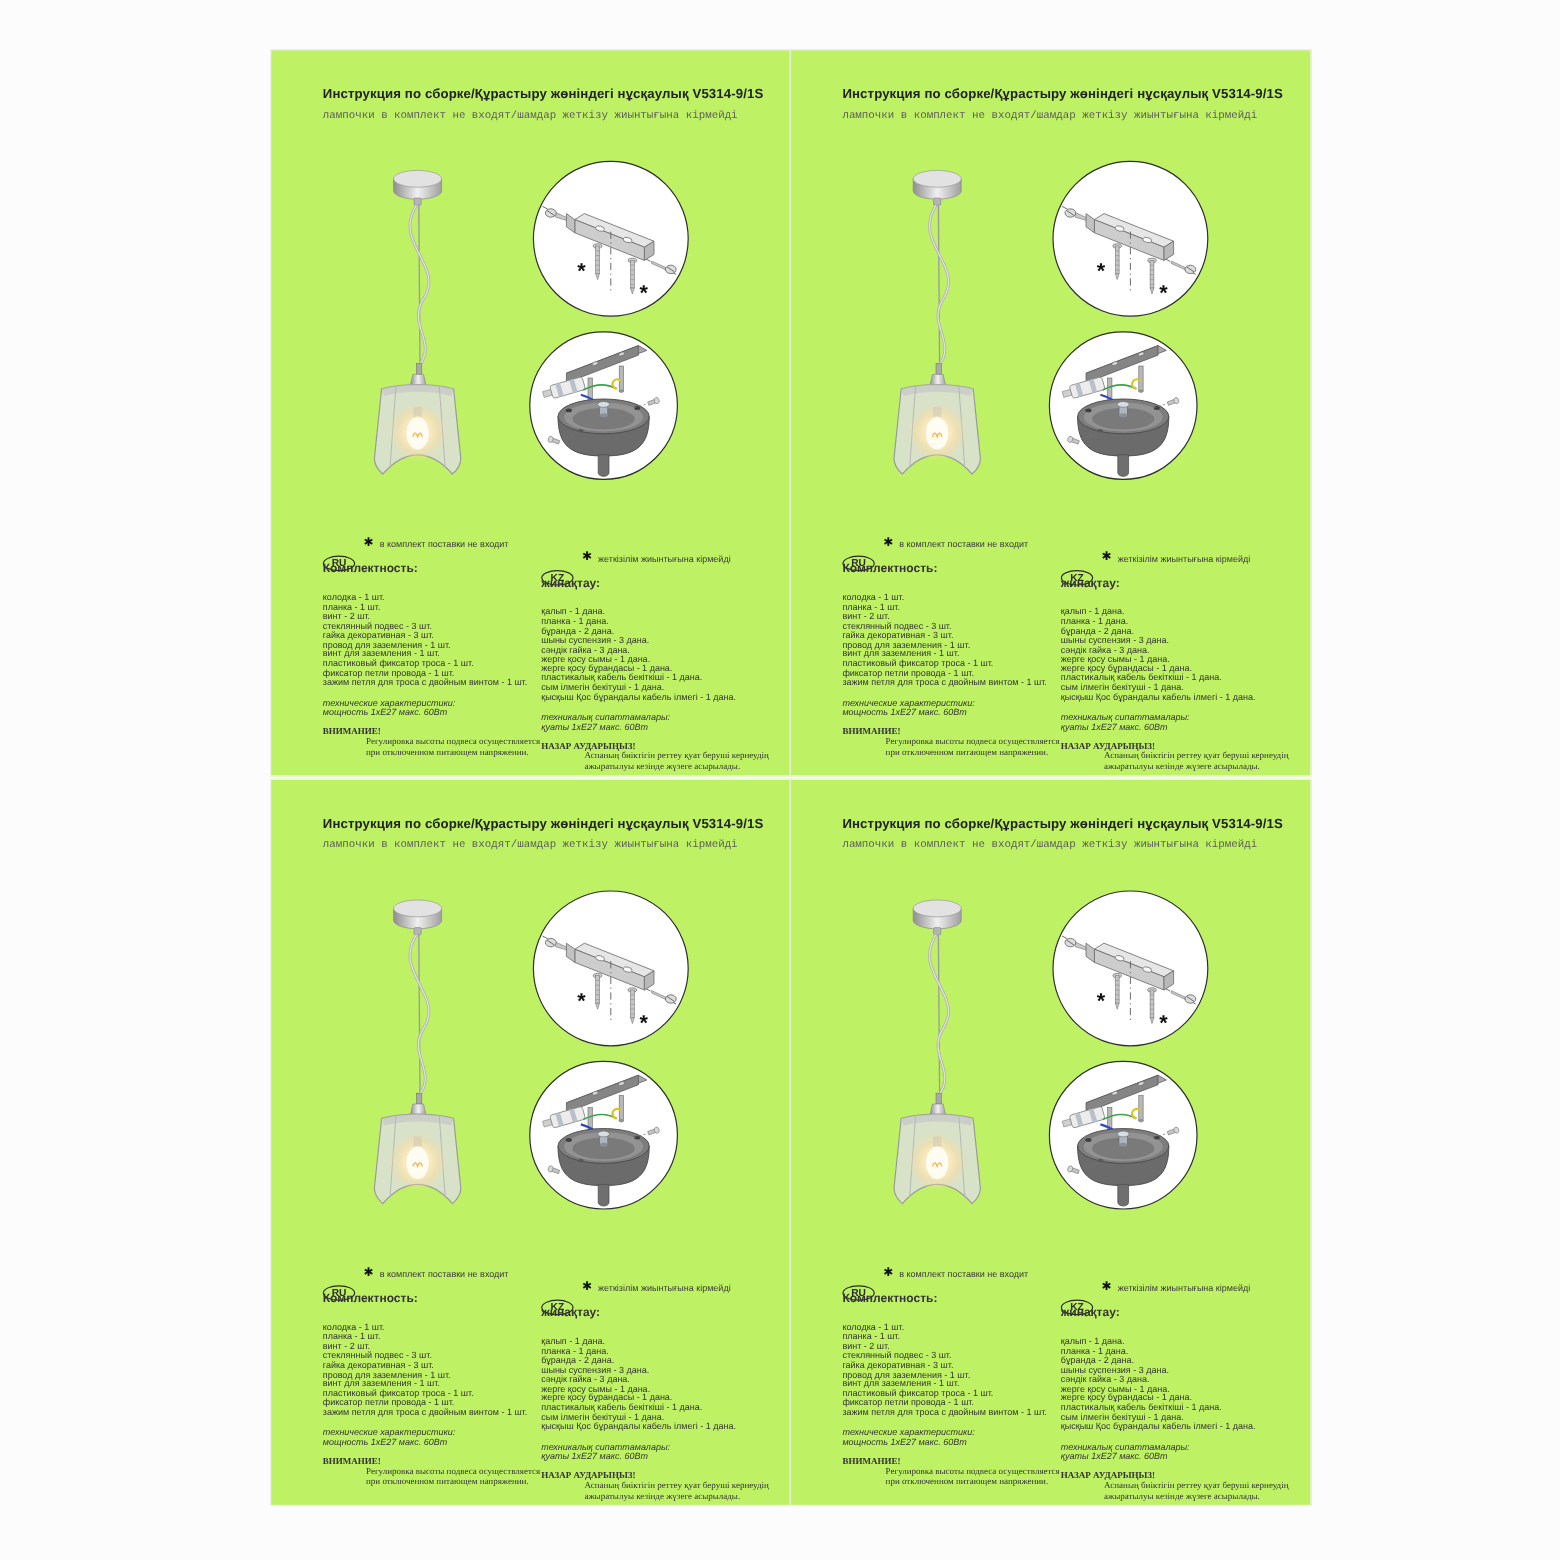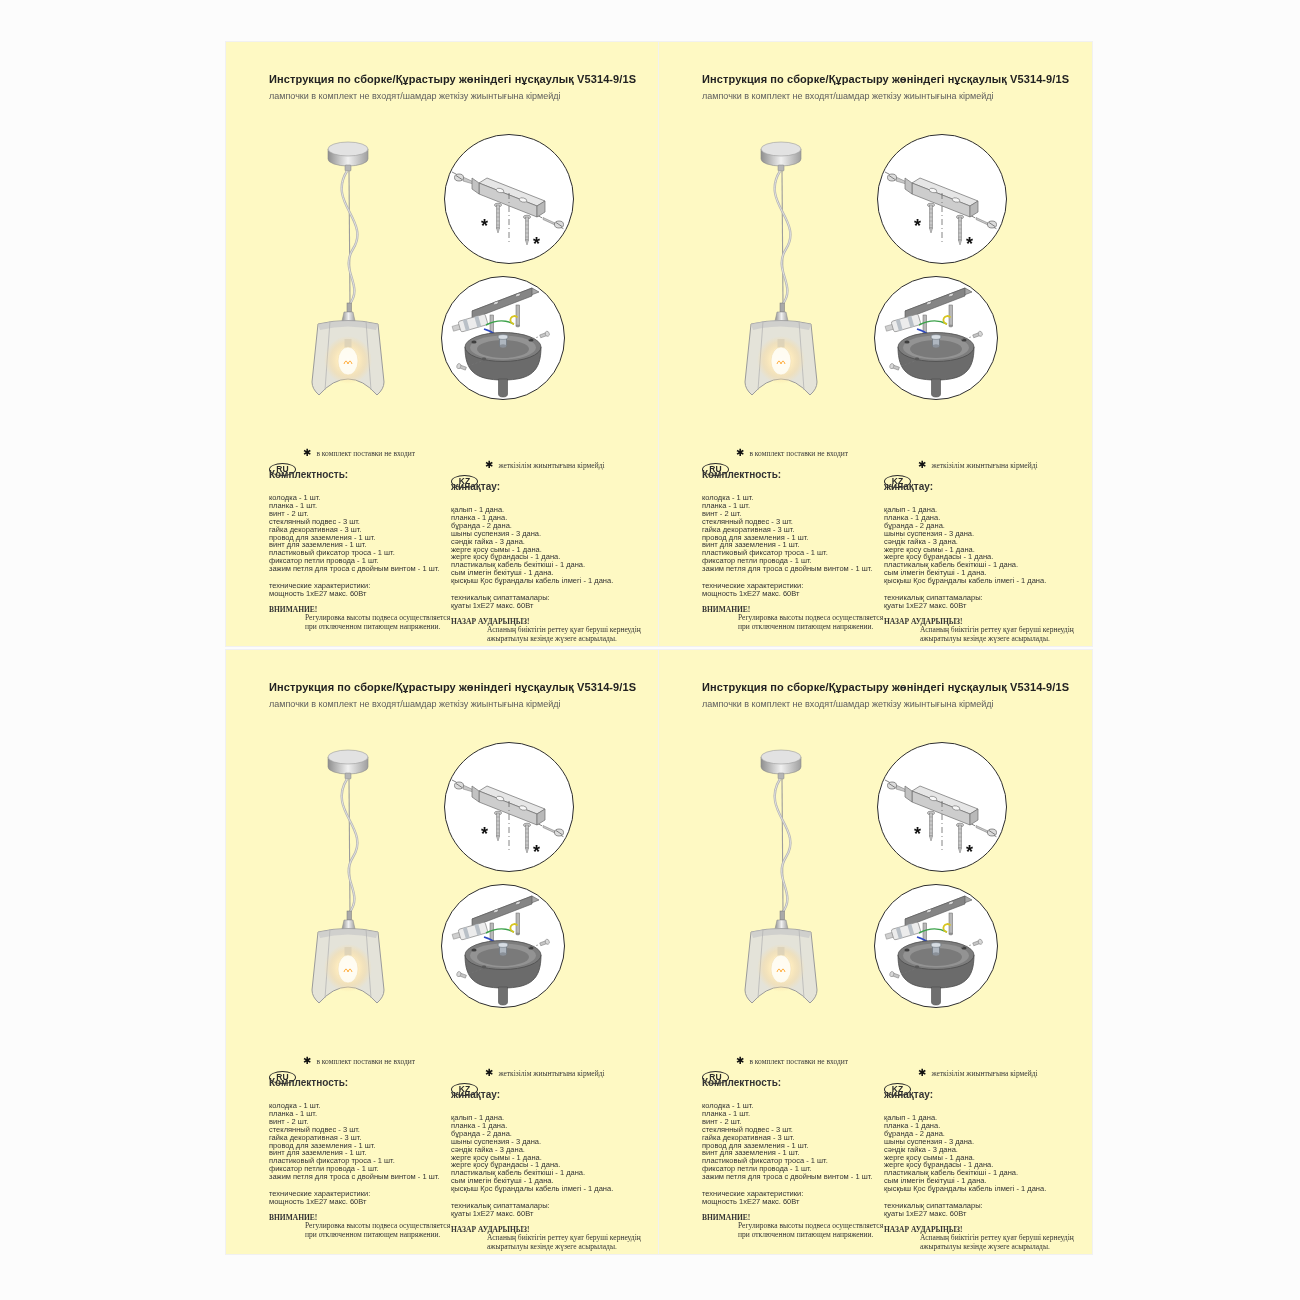--- a/index.html
+++ b/index.html
@@ -1,37 +1,37 @@
 <!DOCTYPE html>
 <html><head>
 <meta charset="utf-8">
 <style>
   html,body{margin:0;padding:0;background:#fdfdfd;}
   #canvas{position:relative;width:1300px;height:1300px;background:#fcfcfc;overflow:hidden;
           font-family:"Liberation Sans","DejaVu Sans",sans-serif;color:#2e2e2e;}
-  .sheet{position:absolute;width:435px;height:606px;background:#fef9c3;border:1px solid #f1f1f1;box-sizing:border-box;}
+  .sheet{position:absolute;width:435px;height:606px;background:#bef264;border:1px solid #f1f1f1;box-sizing:border-box;}
   .sheet *{box-sizing:border-box;}
   .abs{position:absolute;}
   .title{left:43px;top:31px;width:385px;font-size:11px;font-weight:bold;color:#222;letter-spacing:.1px;white-space:nowrap;}
-  .subtitle{left:43px;top:49px;width:385px;font-size:9px;color:#5d5d5d;white-space:nowrap;}
+  .subtitle{left:43px;top:49px;width:385px;font-size:9px;color:#5d5d5d;white-space:nowrap;font-family:Liberation Mono, monospace;}
   .lamp-box{left:75px;top:95px;width:96px;height:262px;}
   .circ1-box{left:217px;top:91px;width:132px;height:132px;}
   .circ2-box{left:214px;top:233px;width:126px;height:126px;}
   .col-ru{left:43px;top:404px;width:180px;}
   .col-kz{left:225px;top:416px;width:200px;}
   .badge-row{display:flex;align-items:center;height:14px;}
   .badge{display:inline-flex;align-items:center;justify-content:center;min-width:27px;height:13px;
          border:1.4px solid #2b2b2b;border-radius:50%;font-size:8.5px;font-weight:bold;color:#2b2b2b;padding:0 3px;margin-top:32px;}
   .star{font-size:10px;color:#111;margin:0 5px 0 7px;line-height:1;}
-  .badge-note{font-size:7.5px;color:#3a3a3a;white-space:nowrap;font-family:Liberation Serif, serif;}
+  .badge-note{font-size:7.5px;color:#3a3a3a;white-space:nowrap;}
   .list-title{margin-top:9px;font-size:10px;font-weight:bold;color:#333;}
   .parts{margin-top:14px;}
   .part-line{font-size:7.5px;line-height:7.9px;color:#333;white-space:nowrap;}
   .tech{margin-top:9px;}
-  .tech-line{font-size:7.5px;line-height:8.4px;color:#333;white-space:nowrap;}
+  .tech-line{font-size:7.5px;line-height:8.4px;color:#333;white-space:nowrap;font-style:italic;}
   .warn{margin-top:7px;font-family:Liberation Serif, serif;}
   .warn-title{font-size:7.5px;font-weight:bold;line-height:8.4px;color:#333;}
   .warn-line{font-size:7.5px;line-height:8.4px;color:#333;white-space:nowrap;padding-left:36px;}
   svg{display:block;width:100%;height:100%;}
   svg text{font-family:"Liberation Sans","DejaVu Sans",sans-serif;}
 </style>
 </head>
 <body>
 
 <div id="canvas">

